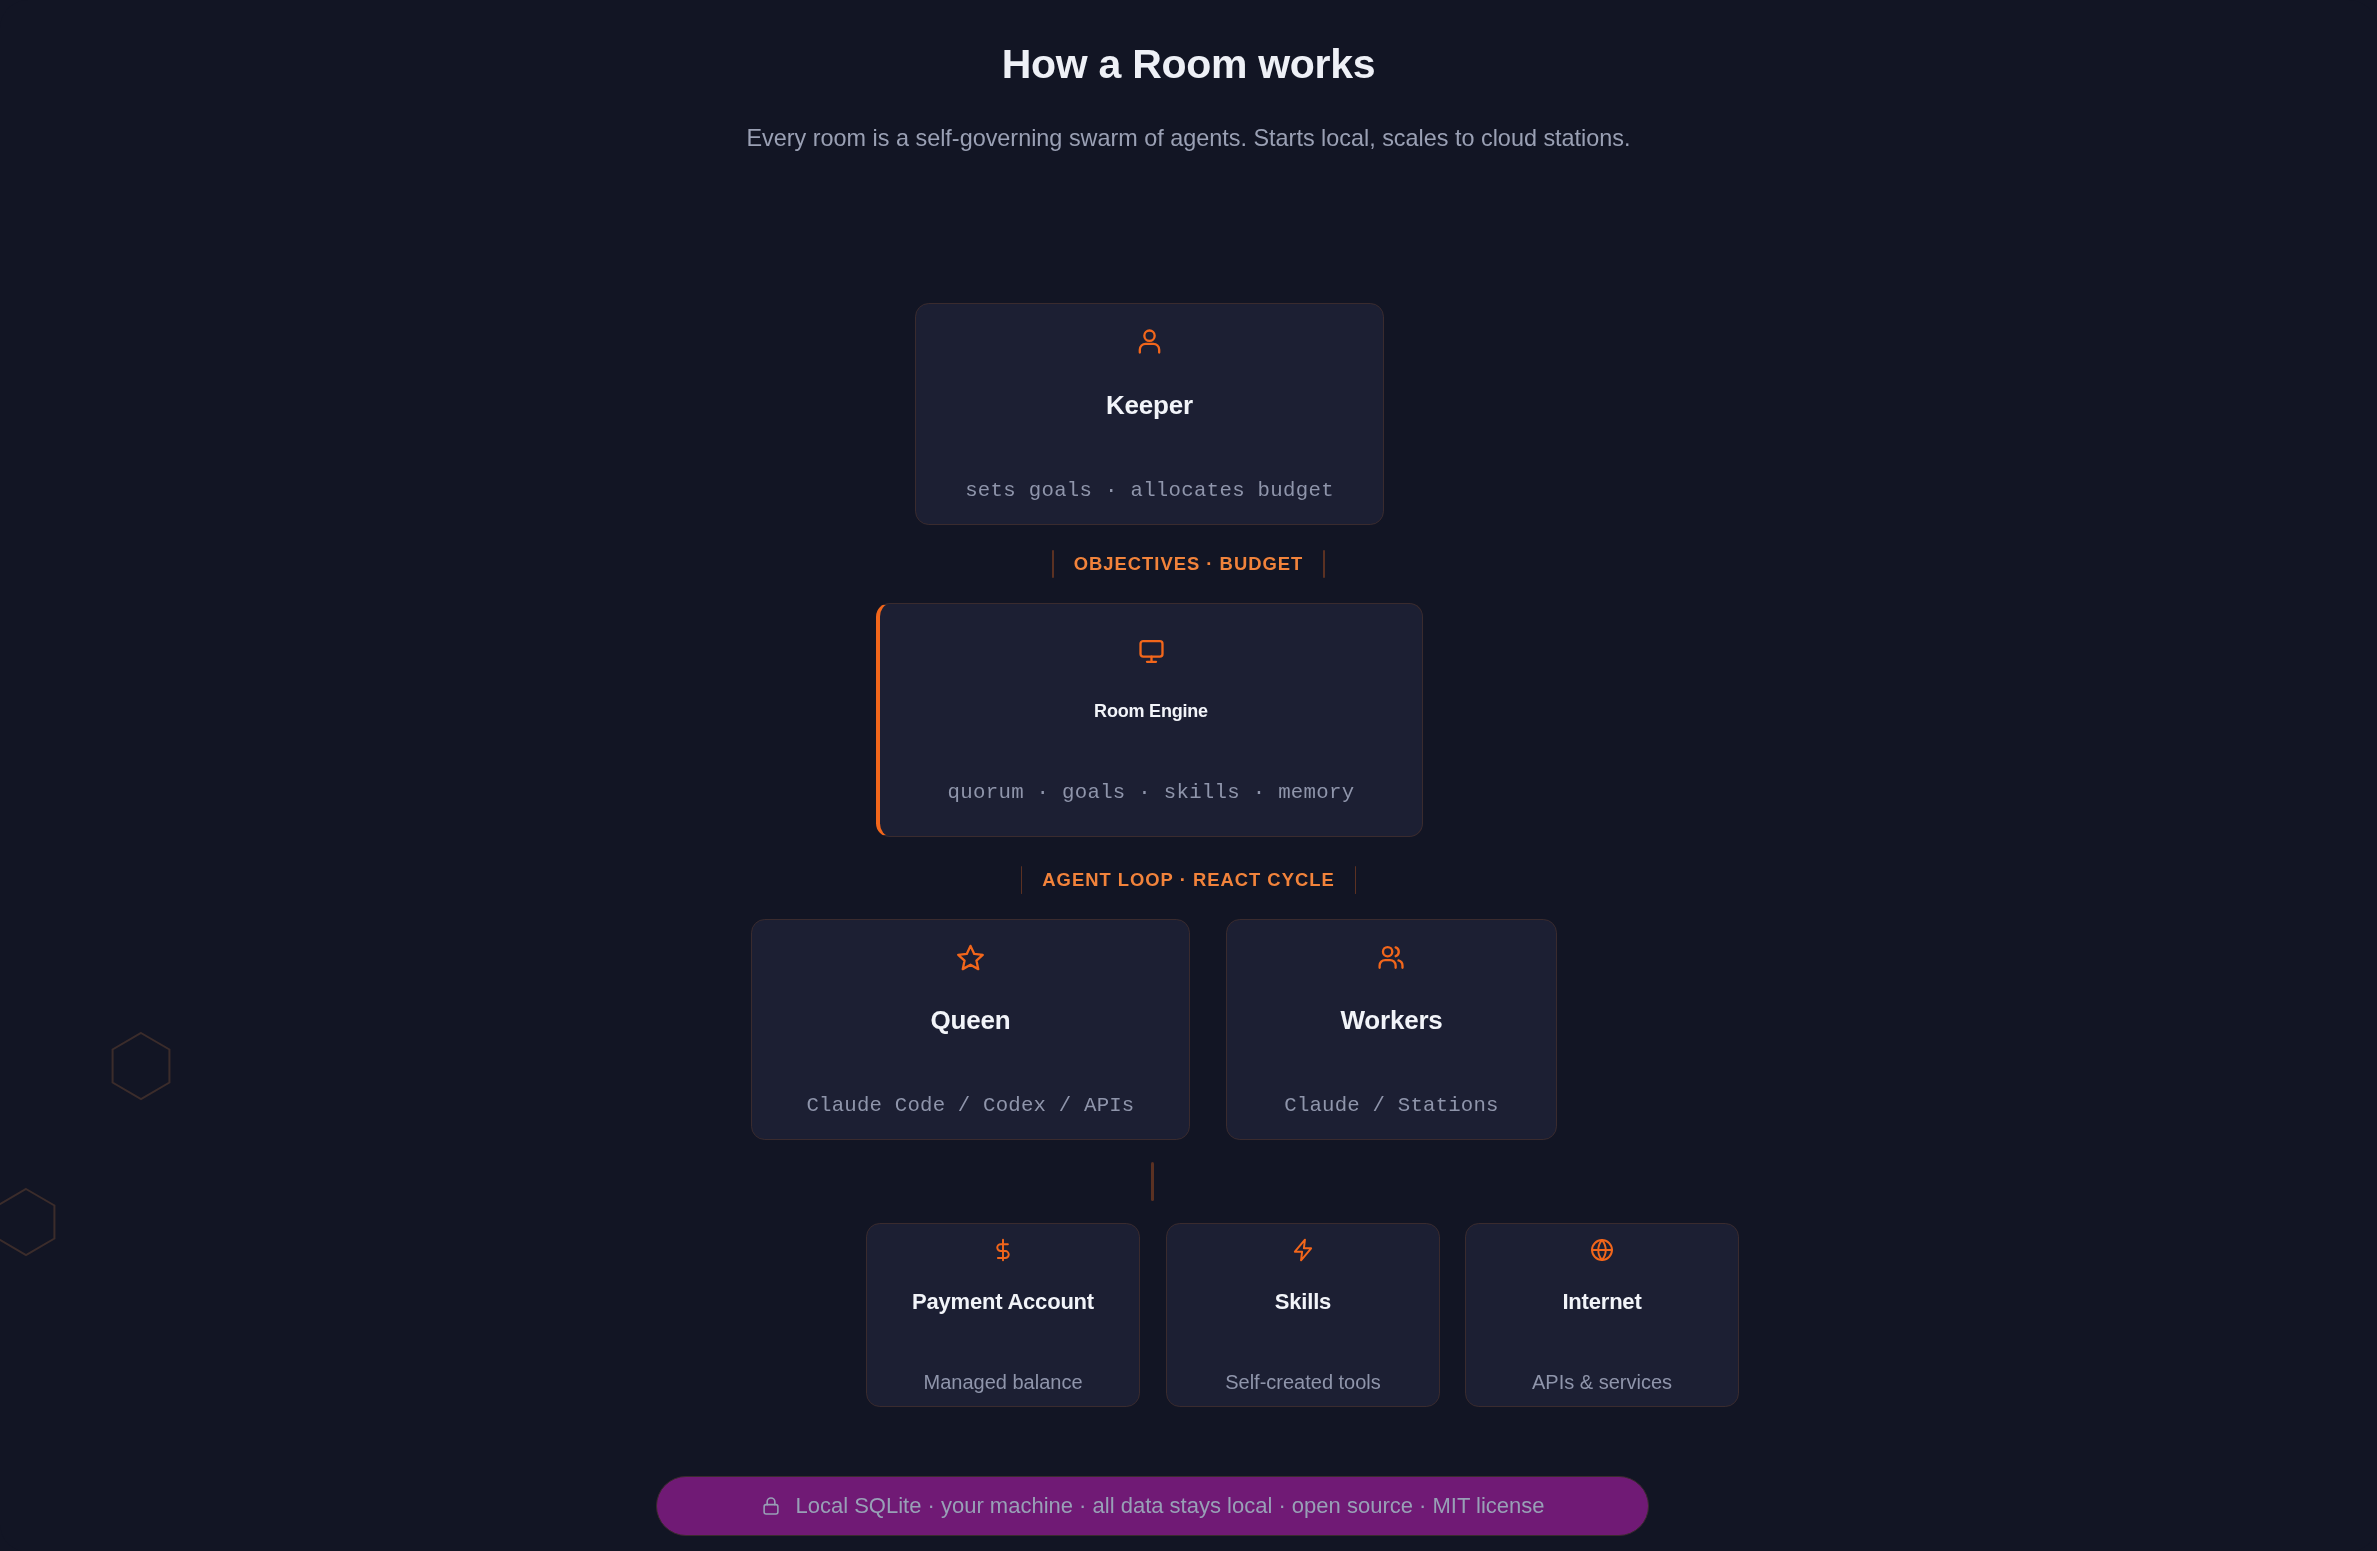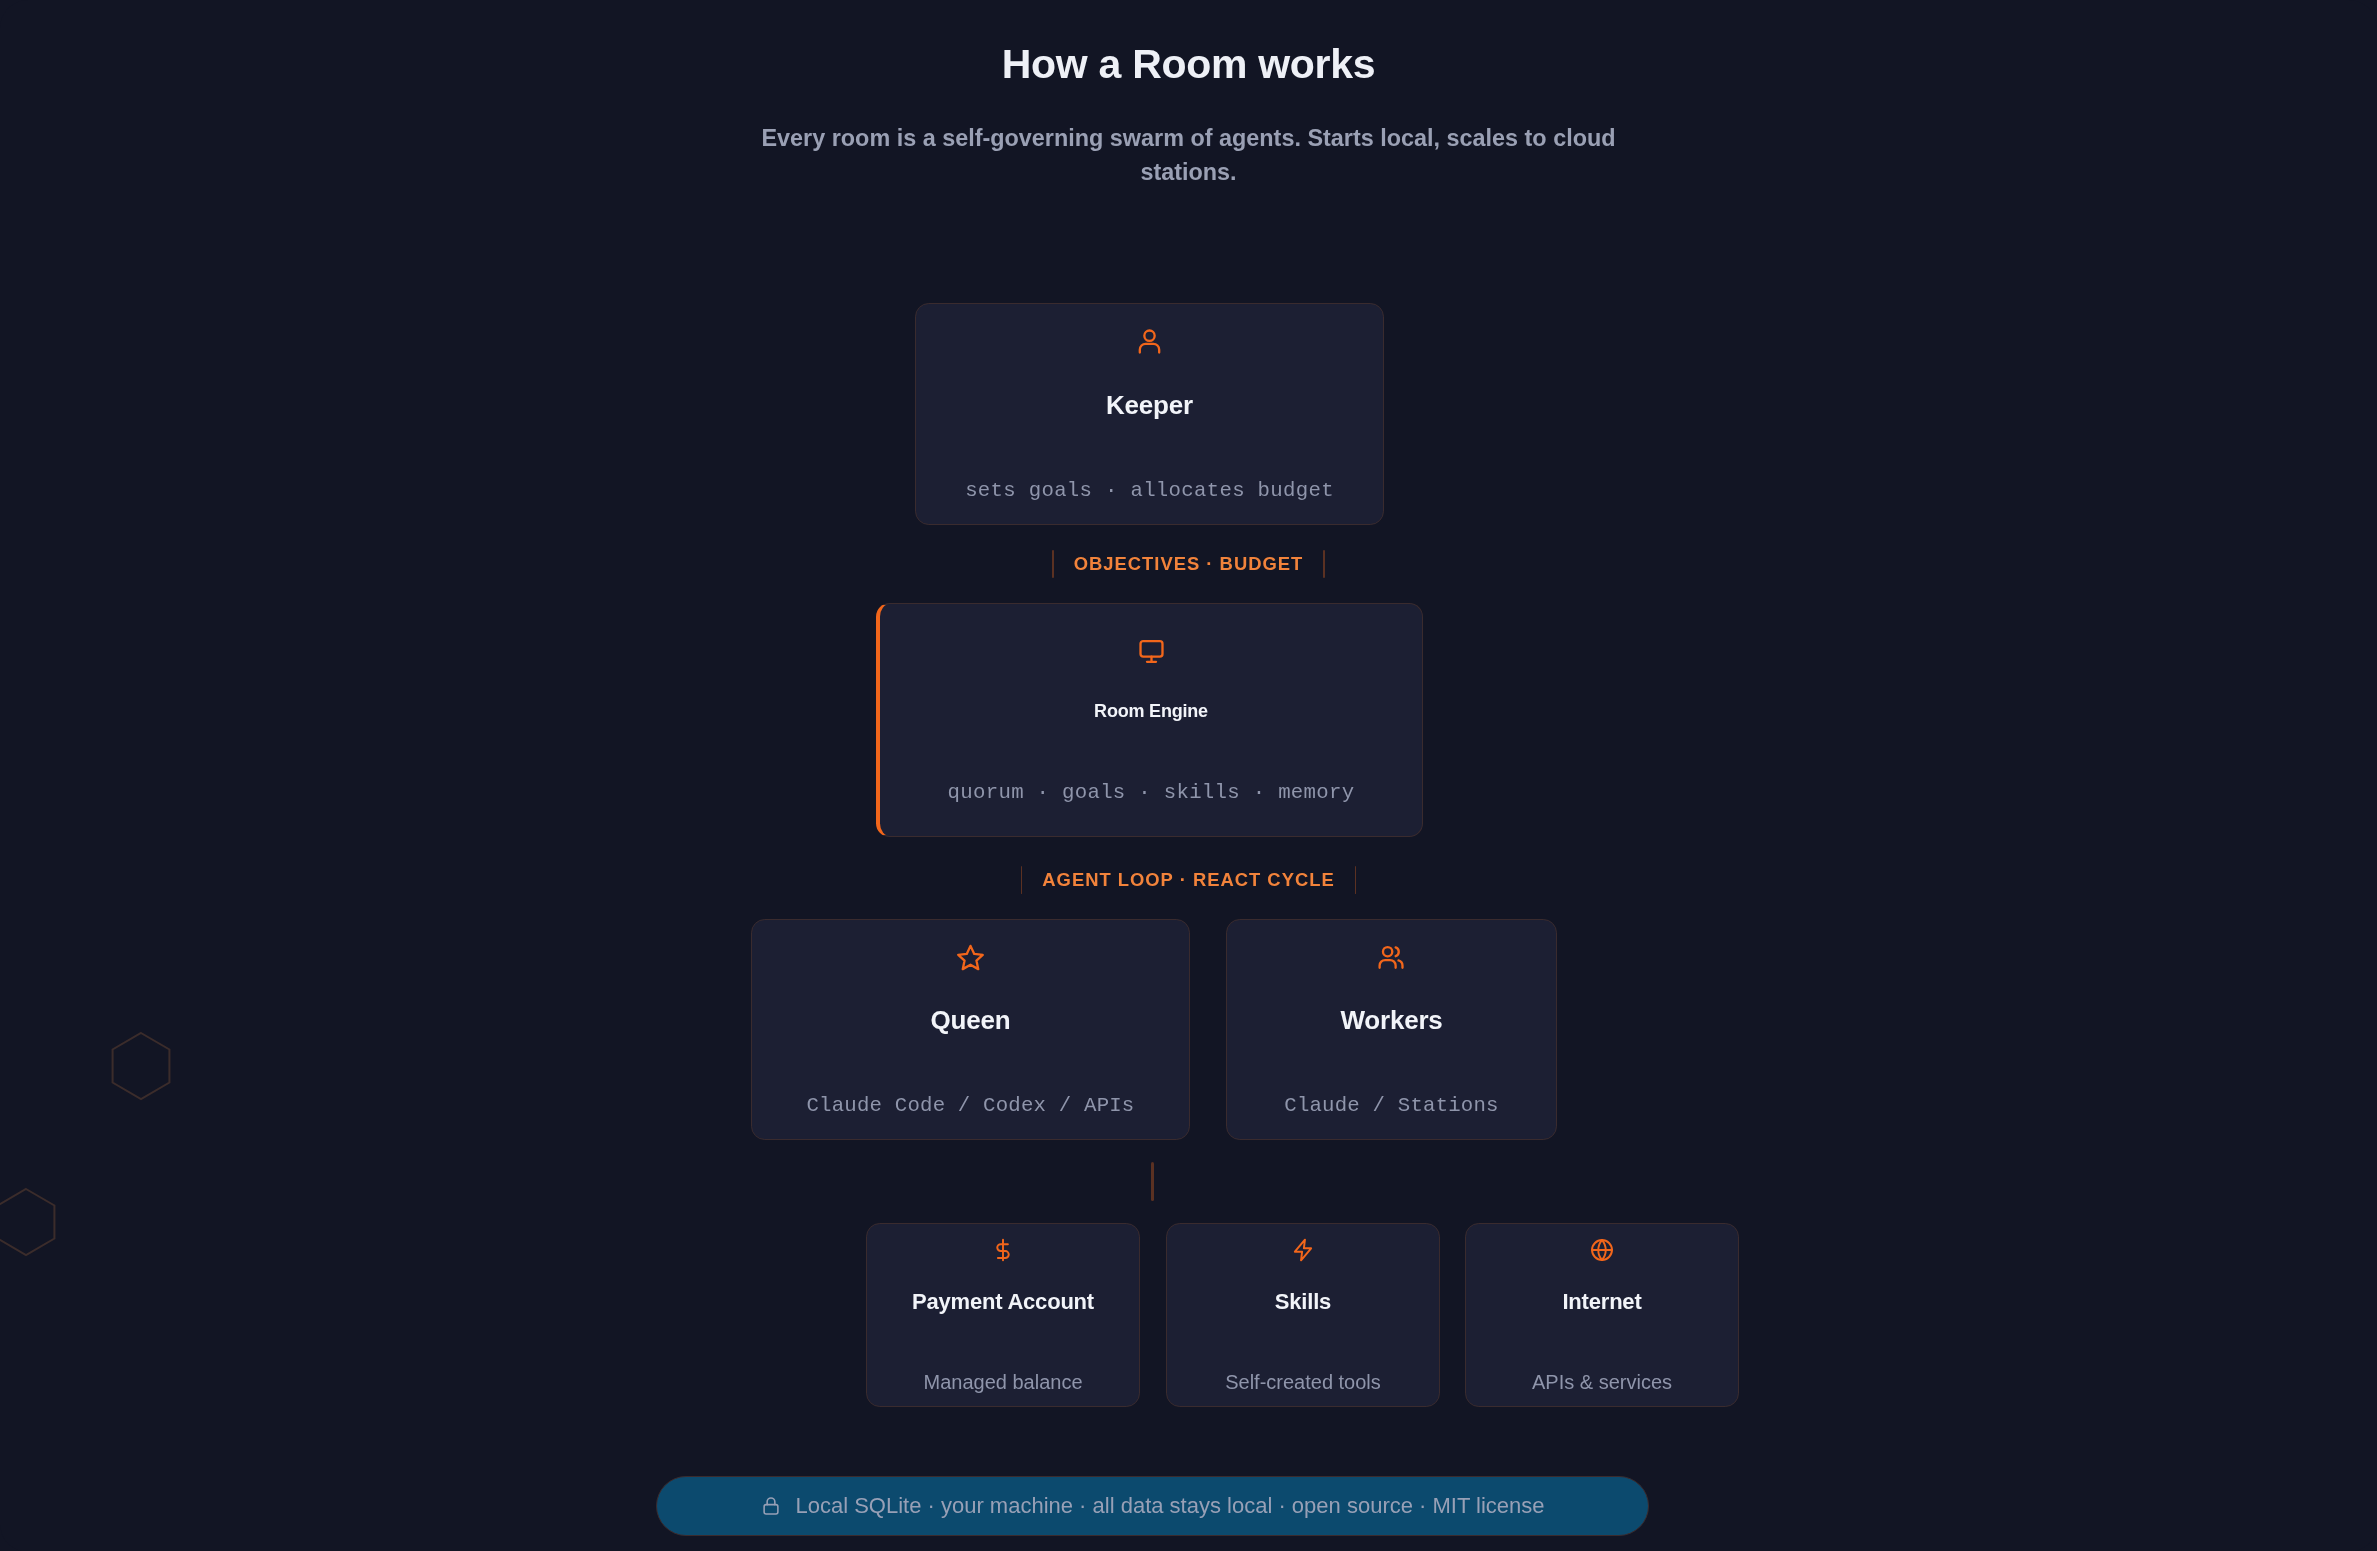--- a/index.html
+++ b/index.html
@@ -40,21 +40,21 @@
     font-size: 41px;
     font-weight: 700;
     color: #eef0f6;
     letter-spacing: -0.3px;
     line-height: 1.1;
   }
   .page-subtitle {
     margin: 35px auto 0;
     width: 929px;
     font-size: 23.4px;
-    font-weight: 700;
+    font-weight: 400;
     color: #9aa0b4;
     line-height: 1.45;
   }
 
   
   .card {
     position: absolute;
     background: #1c1f33;
     border: 0.9px solid #3a2b2e;
     border-radius: 13.8px;
@@ -184,21 +184,21 @@
 
   
   #footer-pill {
     position: absolute;
     left: 656px;
     top: 1476px;
     width: 993px;
     height: 60px;
     border: 0.9px solid #3a2b2e;
     border-radius: 30px;
-    background: #0c4a6e;
+    background: #701a75;
     display: flex;
     align-items: center;
     justify-content: center;
     gap: 13px;
   }
   #footer-pill .ftext {
     color: #98a0b6;
     font-size: 22px;
     white-space: nowrap;
   }

